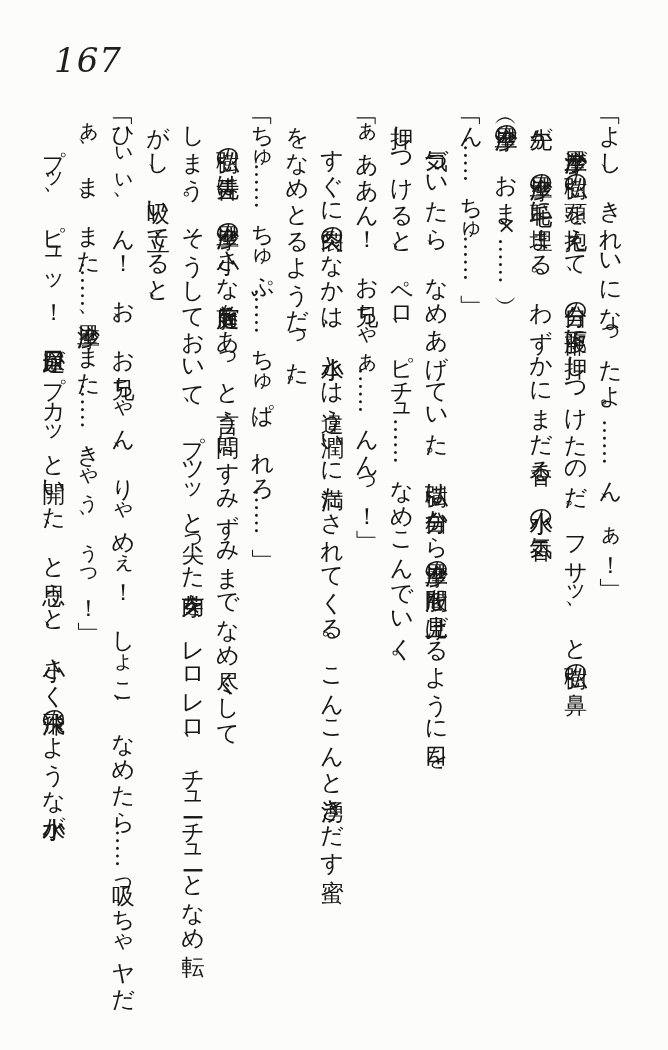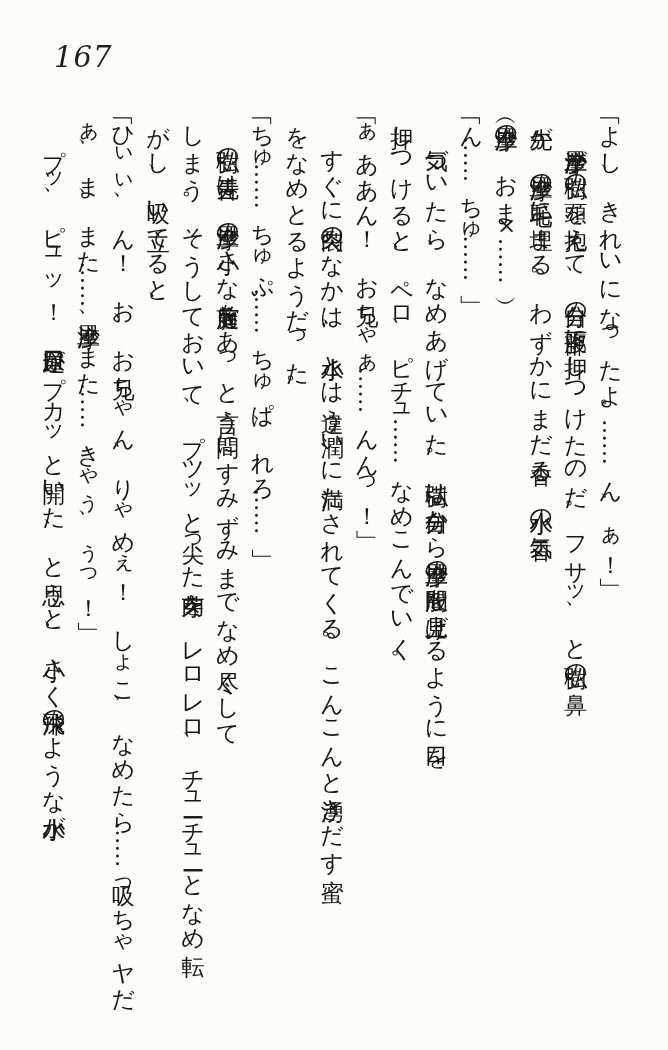--- a/index.html
+++ b/index.html
@@ -15,21 +15,21 @@
     background: #fcfcfa;
     overflow: hidden;
     font-family: "DejaVu Serif", serif;
   }
   .page-number {
     position: absolute;
     left: 54px;
     top: 40px;
     font-family: "DejaVu Serif", serif;
     font-style: italic;
-    font-size: 29px;
+    font-size: 34px;
     letter-spacing: 1px;
     color: #1f1f1f;
   }
   .text-block {
     position: absolute;
     top: 110px;
     right: 40px;
     width: 594px;
     height: 896px;
     writing-mode: vertical-rl;

